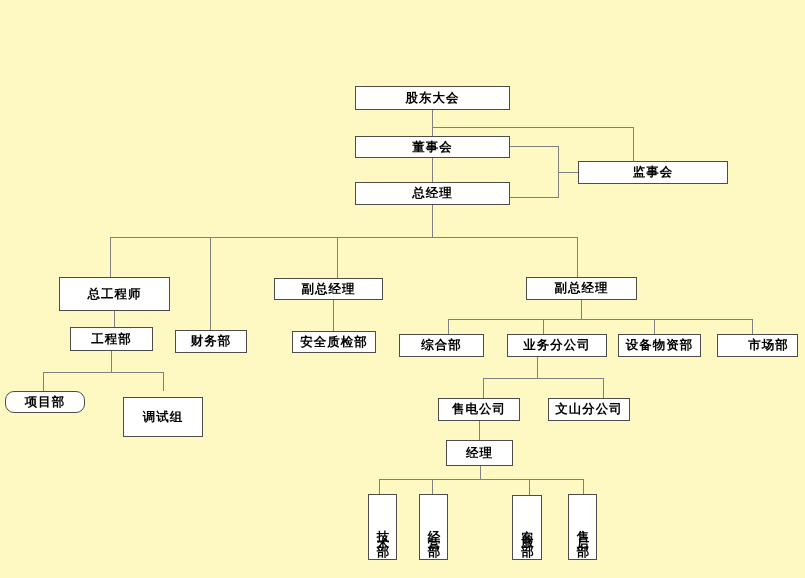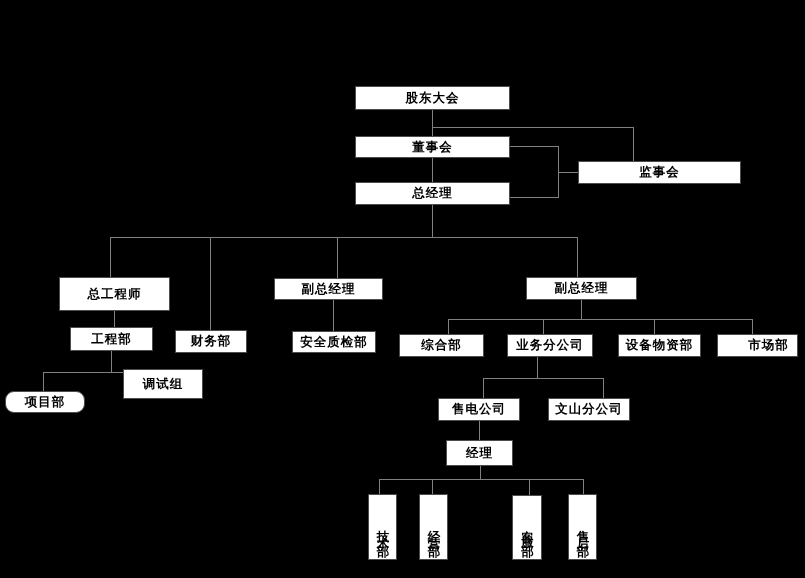--- a/index.html
+++ b/index.html
@@ -1,21 +1,21 @@
 <!DOCTYPE html>
 <html><head>
 <meta charset="utf-8">
 <title>org-chart</title>
 <style>
   html, body { margin: 0; padding: 0; background: #ffffff; }
   #canvas {
     position: relative;
     width: 805px;
     height: 578px;
-    background: #000000;
+    background: #fef9c3;
     font-family: "Liberation Sans", sans-serif;
     overflow: hidden;
   }
   .node {
     position: absolute;
     box-sizing: border-box;
     background: #ffffff;
     border: 1px solid #4c4c4c;
     display: flex;
     align-items: center;
@@ -39,33 +39,33 @@
     background: #808080;
     z-index: 1;
   }
   .hline { height: 1px; }
   .vline { width: 1px; }
 
   
   .n-shareholders { left:355px; top:86px;  width:155px; height:24px; }
   .n-board        { left:355px; top:136px; width:155px; height:22px; }
   .n-gm           { left:355px; top:182px; width:155px; height:23px; }
-  .n-supervisory  { left:578px; top:161px; width:163px; height:23px; }
+  .n-supervisory  { left:578px; top:161px; width:150px; height:23px; }
   .n-chief        { left:59px;  top:277px; width:111px; height:34px; }
   .n-dgm1         { left:274px; top:278px; width:109px; height:22px; }
   .n-dgm2         { left:526px; top:277px; width:111px; height:23px; }
   .n-engineering  { left:70px;  top:327px; width:83px;  height:24px; }
   .n-finance      { left:175px; top:330px; width:72px;  height:23px; }
   .n-safety       { left:292px; top:331px; width:84px;  height:22px; }
   .n-general      { left:399px; top:334px; width:85px;  height:23px; }
-  .n-business     { left:507px; top:334px; width:86px;  height:23px; }
+  .n-business     { left:507px; top:334px; width:100px;  height:23px; }
   .n-equipment    { left:618px; top:334px; width:83px;  height:23px; }
   .n-market       { left:717px; top:334px; width:81px;  height:23px;padding-left:22px; }
   .n-project      { left:5px;   top:391px; width:80px;  height:22px;border-radius:9px; }
-  .n-debug        { left:123px; top:369px; width:80px;  height:30px; }
+  .n-debug        { left:123px; top:397px; width:80px;  height:40px; }
   .n-powersales   { left:438px; top:398px; width:82px;  height:23px; }
   .n-wenshan      { left:548px; top:398px; width:82px;  height:23px; }
   .n-manager      { left:446px; top:440px; width:67px;  height:26px; }
   .n-tech         { left:368px; top:494px; width:29px;  height:66px; }
   .n-operations   { left:419px; top:494px; width:29px;  height:66px; }
   .n-cs           { left:512px; top:495px; width:30px;  height:65px; }
   .n-aftersales   { left:568px; top:494px; width:29px;  height:66px; }
 </style>
 </head>
 <body>

